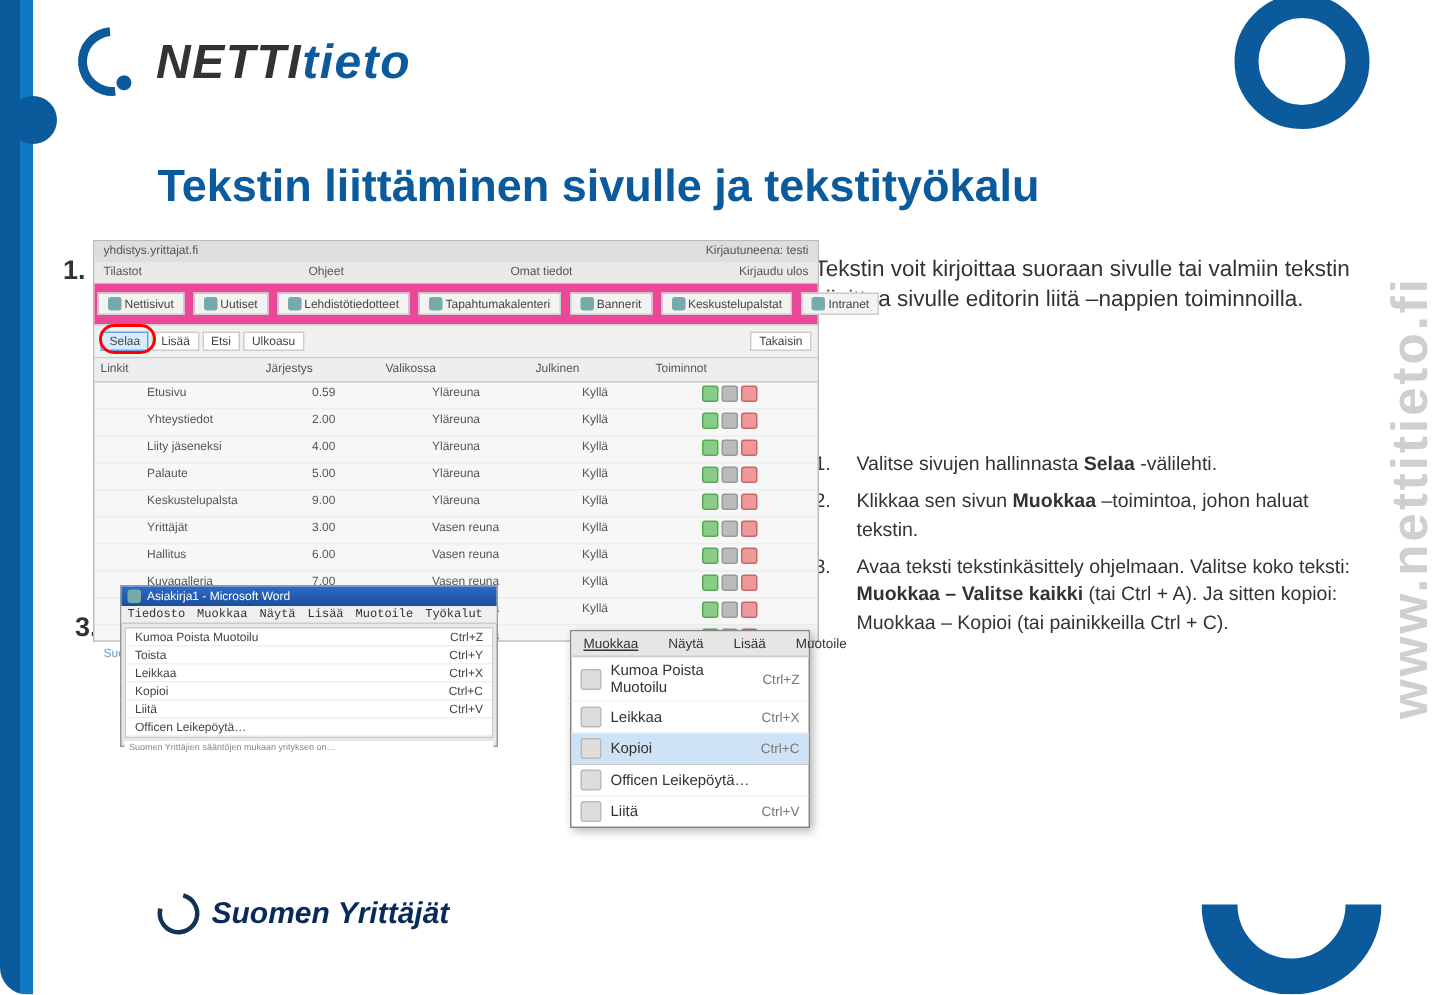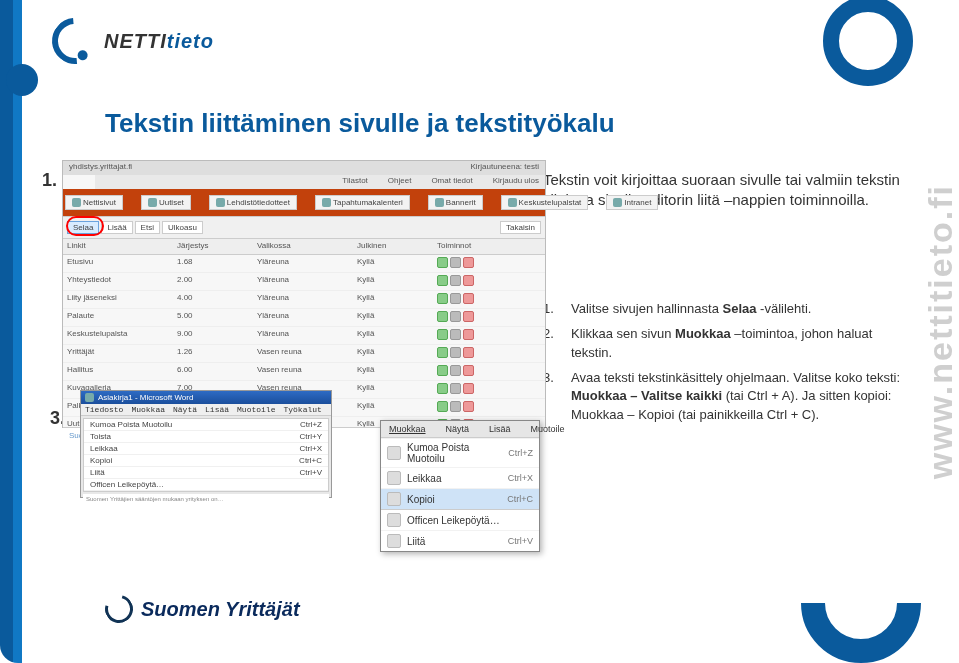--- a/index.html
+++ b/index.html
@@ -9,57 +9,57 @@
   .side-bar .vtext { writing-mode: vertical-rl; transform: rotate(180deg); font-size: 34px; font-weight: bold; color: #cfcfcf; letter-spacing: 2px; }
   
   .left-accent { position: absolute; left: 0; top: 0; width: 22px; height: 100%; background: linear-gradient(90deg, #0a5a9c 0%, #0a5a9c 60%, #1078c4 60%, #1078c4 100%); border-radius: 0 0 0 18px; }
   .left-knob { position: absolute; left: 6px; top: 64px; width: 32px; height: 32px; border-radius: 50%; background: #0a5a9c; }
   
   .header-band { position: absolute; left: 22px; right: 38px; top: 0; height: 90px; }
   .blue-disc-top { position: absolute; right: 8px; top: -4px; width: 90px; height: 90px; border: 16px solid #0a5a9c; border-radius: 50%; }
   .brand { position: absolute; left: 30px; top: 18px; display: flex; align-items: center; gap: 6px; }
   .brand-swirl { width: 46px; height: 46px; border: 6px solid #0a5a9c; border-radius: 50%; border-top-color: transparent; border-right-color: transparent; transform: rotate(40deg); position: relative; }
   .brand-swirl::after { content: ""; position: absolute; width: 10px; height: 10px; background:#0a5a9c; border-radius:50%; right:-3px; top:18px; }
-  .brand-text { font-size: 20px; font-weight: 800; font-style: italic; color: #333; letter-spacing: 1px; }
+  .brand-text { font-size: 32px; font-weight: 800; font-style: italic; color: #333; letter-spacing: 1px; }
   .brand-text .half { color: #0a5a9c; }
   
-  .page-title { position: absolute; left: 105px; top: 108px; font-size: 26px; font-weight: bold; color: #0a5a9c; }
+  .page-title { position: absolute; left: 105px; top: 108px; font-size: 30px; font-weight: bold; color: #0a5a9c; }
   
   .num-marker { position: absolute; font-size: 18px; font-weight: bold; color: #333; }
   .n1 { left: 42px; top: 170px; }
   .n2 { left: 508px; top: 320px; }
   .n3 { left: 50px; top: 408px; }
   
   .intro-text { position: absolute; right: 56px; top: 170px; width: 360px; font-size: 15px; line-height: 1.35; color: #333; }
   
   .steps-list { position: absolute; right: 56px; top: 300px; width: 360px; font-size: 13px; line-height: 1.45; color: #333; }
   .steps-list .row { display: flex; margin-bottom: 6px; }
   .steps-list .sn { width: 28px; flex-shrink: 0; }
   .steps-list .st { flex: 1; }
   .steps-list b { font-weight: bold; }
   
   
   .admin-shot { position: absolute; left: 62px; top: 160px; width: 484px; height: 268px; border: 1px solid #bbb; background: #f7f7f7; font-size: 9px; color: #444; }
   .admin-titlebar { background: #dedede; height: 14px; display:flex; justify-content:space-between; padding: 1px 6px; font-size:8px; color:#555;}
-  .admin-tabs { background:#c2410c; height:28px; display:flex; align-items:center; gap:16px; border-bottom:1px solid #ccc; }
+  .admin-tabs { background:#ec4899; height:28px; display:flex; align-items:center; gap:4px; border-bottom:1px solid #ccc; }
   .admin-tabs .t { padding:2px 6px; border:1px solid #ccc; background:#f3f3f3; font-size:8px; margin-left:2px; display:flex; align-items:center; gap:2px;}
   .ico { width:9px; height:9px; background:#7aa; border-radius:2px; display:inline-block;}
   .admin-tools { background:#f0f0f0; height:22px; display:flex; align-items:center; gap:2px; padding:0 4px; border-bottom:1px solid #ccc;}
   .admin-tools .tl { padding:1px 5px; border:1px solid #ccc; background:#fff; font-size:8px; display:flex; align-items:center; gap:2px;}
   .admin-tools .sel { background:#d8ecff; border-color:#6aa3de; }
   .selaa-ring { position:absolute; left:3px; top:55px; width:38px; height:20px; border:2px solid red; border-radius:10px; }
   .admin-headrow { background:#eee; height:16px; display:flex; padding:2px 4px; font-size:8px; color:#555; border-bottom:1px solid #ccc;}
   .admin-headrow span:nth-child(1){ width:110px;}
   .admin-headrow span:nth-child(2){ width:80px;}
   .admin-headrow span:nth-child(3){ width:100px;}
   .admin-headrow span:nth-child(4){ width:80px;}
   .admin-headrow span:nth-child(5){ width:60px;}
   .admin-table { height: 172px; overflow:hidden;}
   .a-row { display:flex; padding:2px 4px; border-bottom:1px solid #eee; font-size:8px; color:#555;}
-  .a-row span:nth-child(1){ width:110px;}
+  .a-row span:nth-child(1){ width:110px;margin-left:31px;}
   .a-row span:nth-child(2){ width:80px;}
   .a-row span:nth-child(3){ width:100px;}
   .a-row span:nth-child(4){ width:80px;}
   .a-row span:nth-child(5){ width:60px;}
   .a-row .btn { display:inline-block; width:11px; height:11px; background:#8c8; border:1px solid #5a5; margin-right:2px; border-radius:2px;}
   .a-row .btn.b2{ background:#bbb; border-color:#999;}
   .a-row .btn.b3{ background:#e99; border-color:#c66;}
   .admin-footer { display:flex; justify-content:space-between; padding:3px 6px; font-size:8px; color:#69c; border-top:1px solid #ccc;}
   
   
@@ -128,21 +128,21 @@
     <span class="sn">3.</span>
     <span class="st"><span>Avaa teksti tekstinkäsittely ohjelmaan. Valitse koko teksti: </span><b>Muokkaa – Valitse kaikki</b><span> (tai Ctrl + A). Ja sitten kopioi: Muokkaa – Kopioi (tai painikkeilla Ctrl + C).</span></span>
   </div>
 </div>
 
 <div class="admin-shot">
   <div class="admin-titlebar">
     <span>yhdistys.yrittajat.fi</span>
     <span>Kirjautuneena: testi</span>
   </div>
-  <div class="admin-titlebar" style="justify-content:flex-end;gap:20px;background:#e9e9e9;margin-left:32px;">
+  <div class="admin-titlebar" style="gap:20px;background:#e9e9e9;">
     <span>Tilastot</span>
     <span>Ohjeet</span>
     <span>Omat tiedot</span>
     <span>Kirjaudu ulos</span>
   </div>
   <div class="admin-tabs">
     <div class="t">
         <i class="ico"></i>
         <span>Nettisivut</span>
       </div>
@@ -193,21 +193,21 @@
   <div class="admin-headrow">
     <span>Linkit</span>
     <span>Järjestys</span>
     <span>Valikossa</span>
     <span>Julkinen</span>
     <span>Toiminnot</span>
   </div>
   <div class="admin-table" id="admin-table">
       <div class="a-row">
         <span>Etusivu</span>
-        <span>1.68</span>
+        <span>0.59</span>
         <span>Yläreuna</span>
         <span>Kyllä</span>
         <span><i class="btn"></i><i class="btn b2"></i><i class="btn b3"></i></span>
       </div>
       <div class="a-row">
         <span>Yhteystiedot</span>
         <span>2.00</span>
         <span>Yläreuna</span>
         <span>Kyllä</span>
         <span><i class="btn"></i><i class="btn b2"></i><i class="btn b3"></i></span>
@@ -228,21 +228,21 @@
       </div>
       <div class="a-row">
         <span>Keskustelupalsta</span>
         <span>9.00</span>
         <span>Yläreuna</span>
         <span>Kyllä</span>
         <span><i class="btn"></i><i class="btn b2"></i><i class="btn b3"></i></span>
       </div>
       <div class="a-row">
         <span>Yrittäjät</span>
-        <span>1.26</span>
+        <span>3.00</span>
         <span>Vasen reuna</span>
         <span>Kyllä</span>
         <span><i class="btn"></i><i class="btn b2"></i><i class="btn b3"></i></span>
       </div>
       <div class="a-row">
         <span>Hallitus</span>
         <span>6.00</span>
         <span>Vasen reuna</span>
         <span>Kyllä</span>
         <span><i class="btn"></i><i class="btn b2"></i><i class="btn b3"></i></span>

